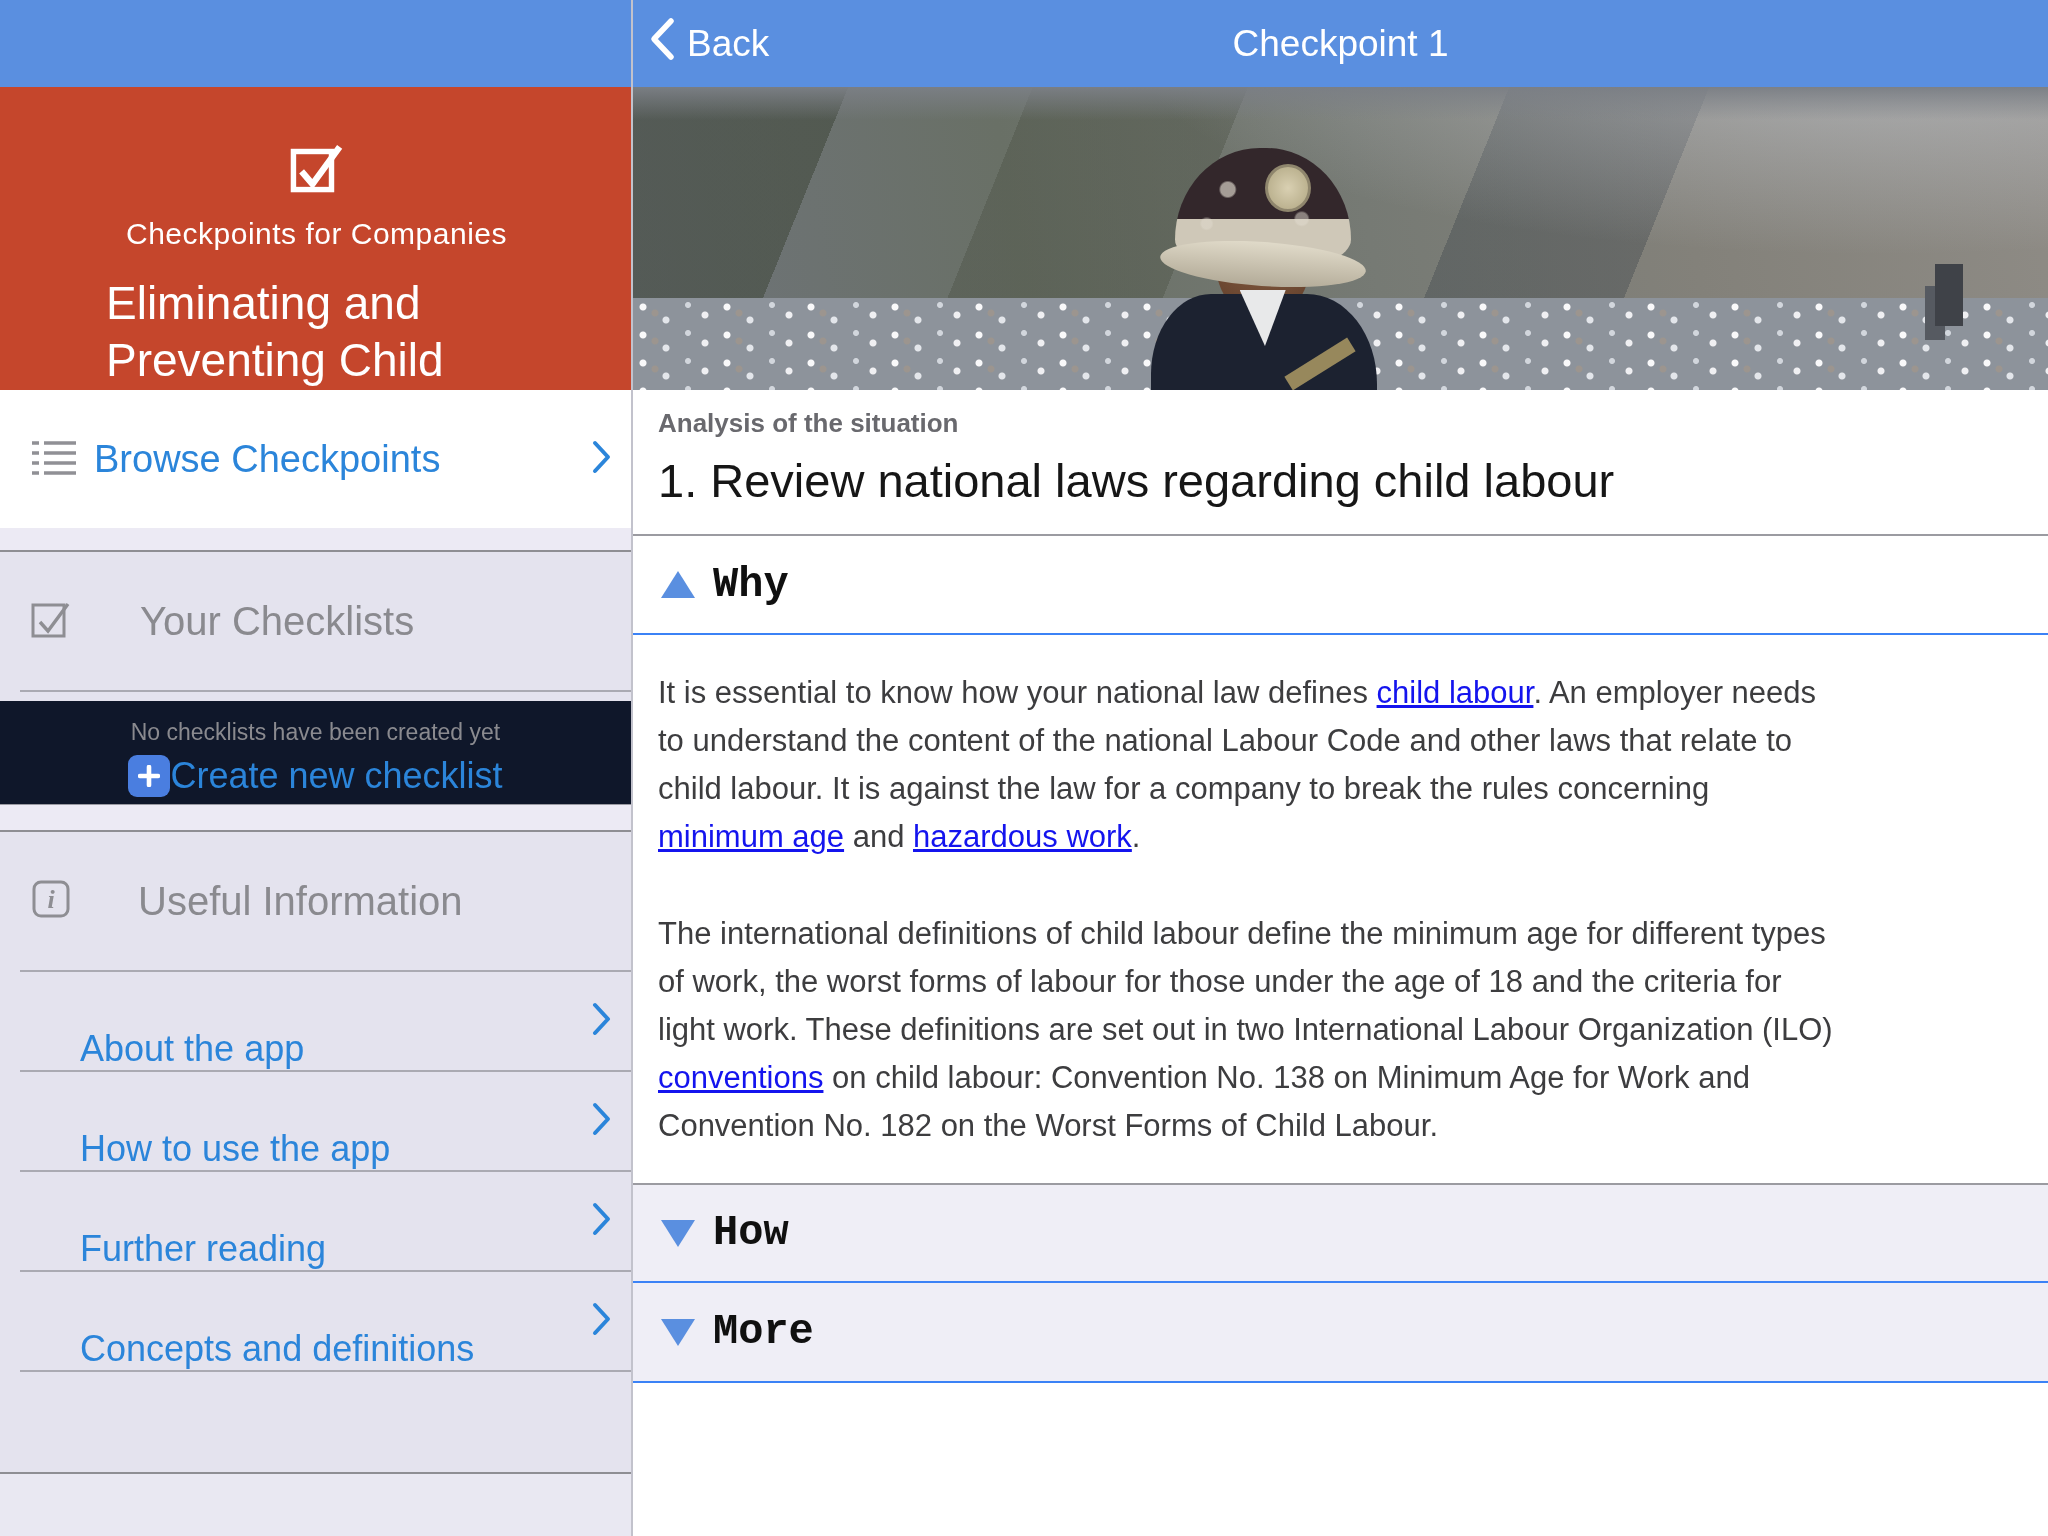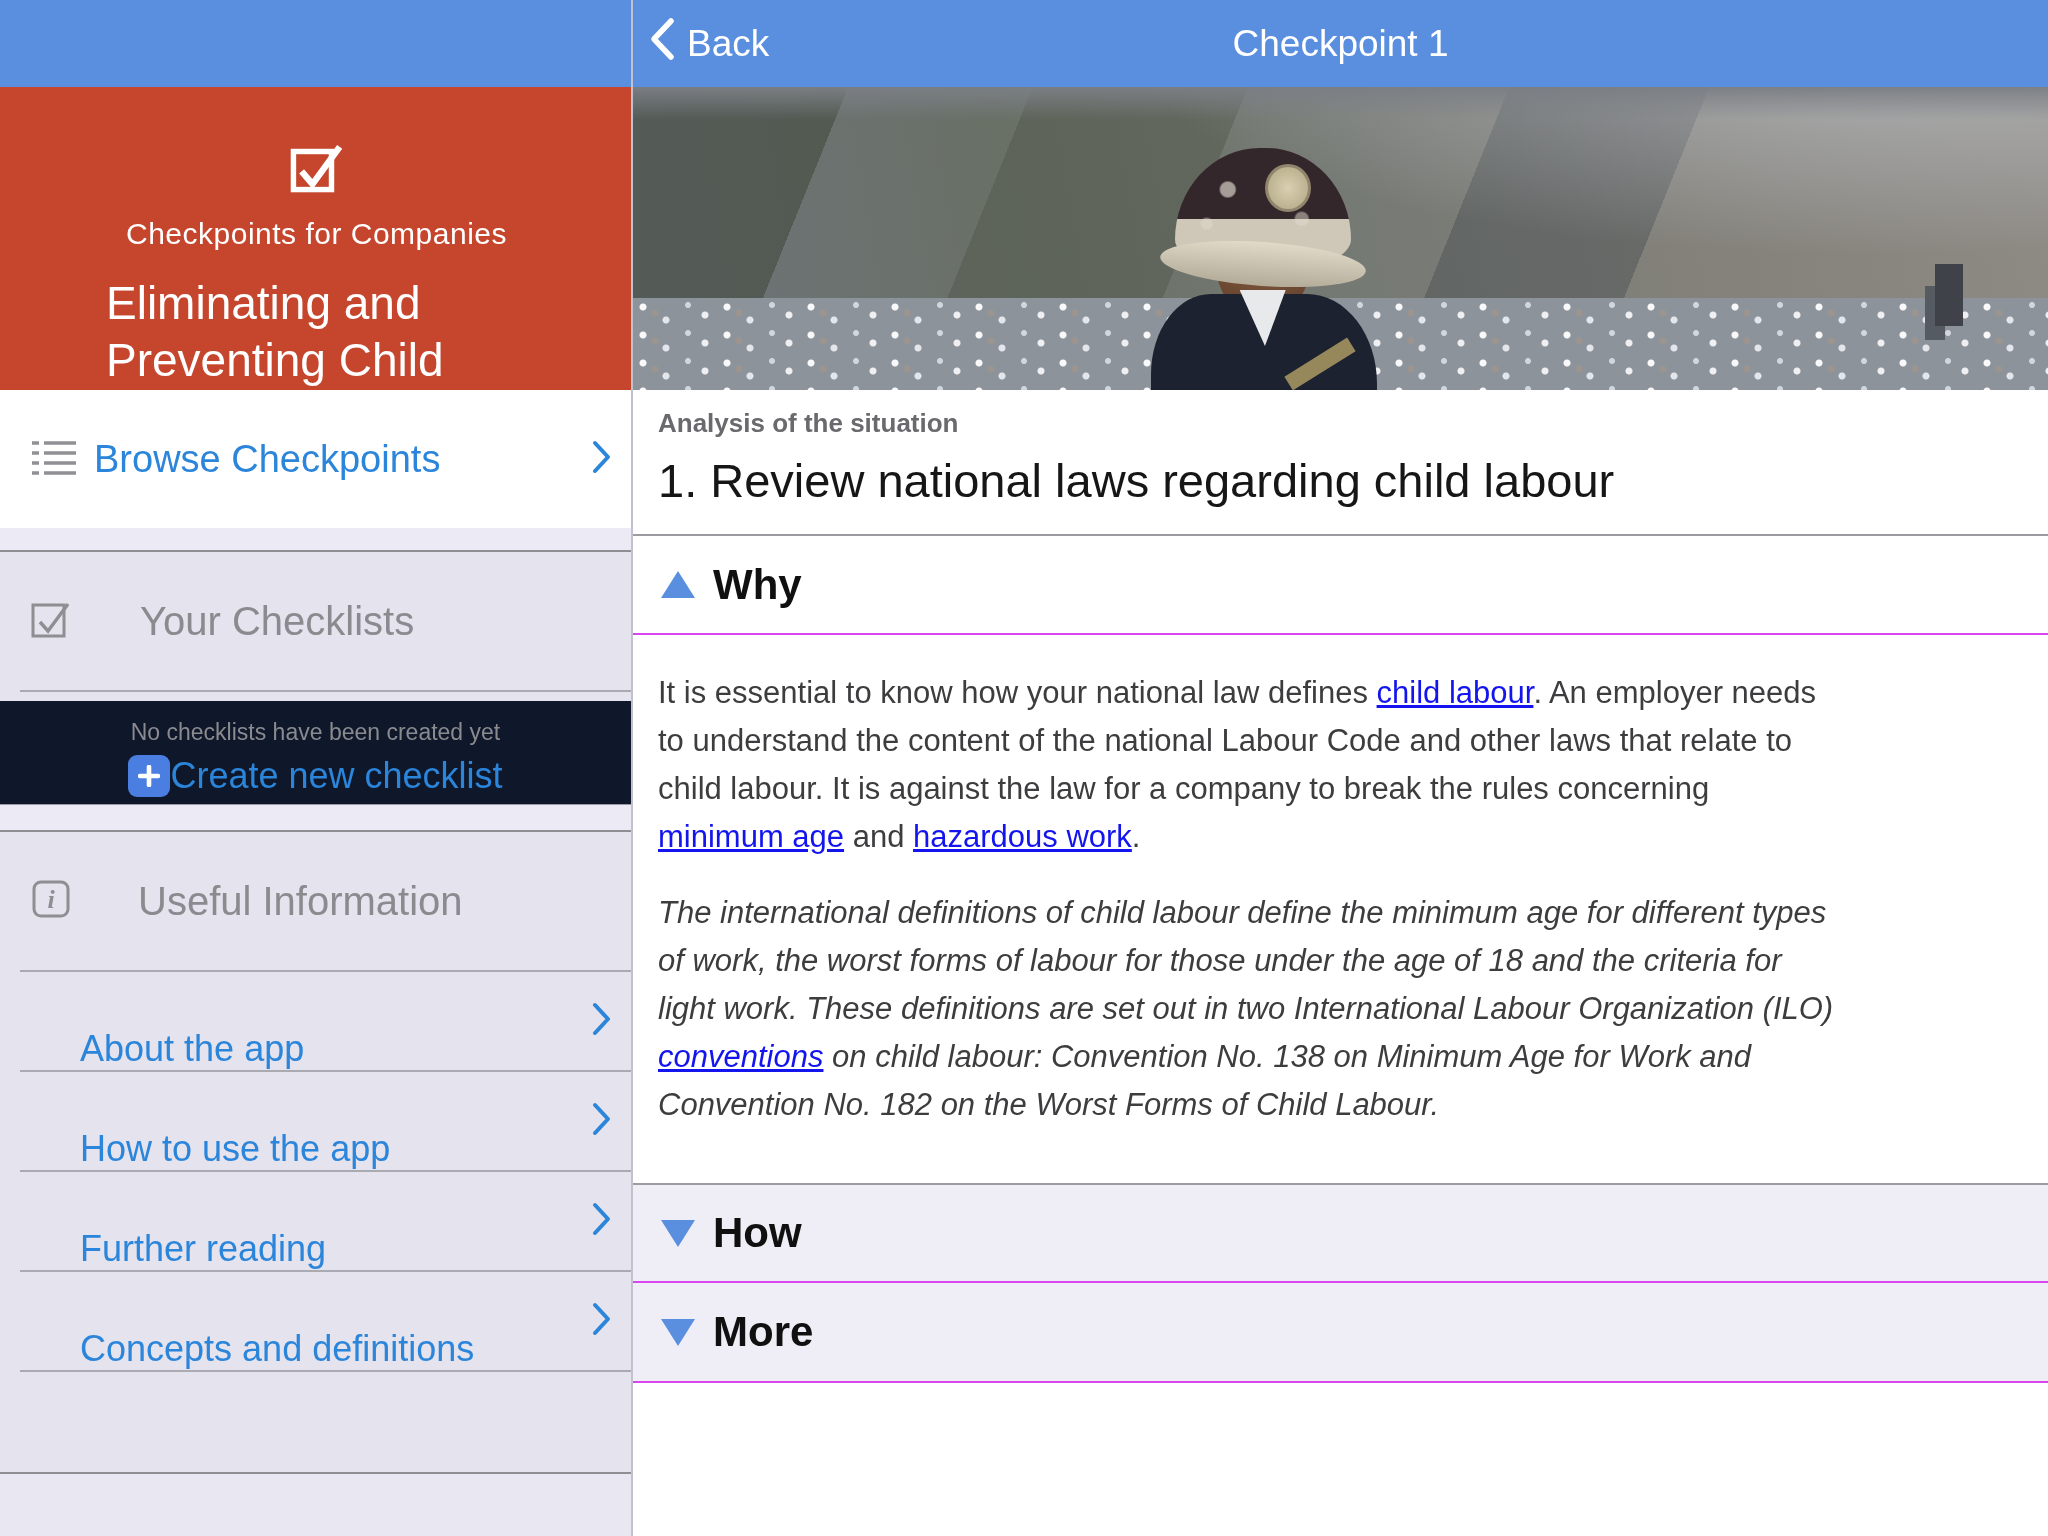--- a/index.html
+++ b/index.html
@@ -72,32 +72,32 @@
       radial-gradient(circle at 18% 62%, rgba(226,220,208,.45) 5px, transparent 7px),
       linear-gradient(#33272b 0 58%, #cfc8b8 58% 100%);
     border-radius:50% 50% 42% 42% / 78% 78% 26% 26%; }
   .brim { position:absolute; top:132px; left:calc(50% - 103px); width:206px; height:44px; background:linear-gradient(#e0dac9, #b3ab98); border-radius:50%; transform:rotate(4deg); z-index:4; }
   .badge { position:absolute; top:54px; left:calc(50% + 2px); width:46px; height:48px; background:radial-gradient(#d9d0b2, #b0a682); border:3px solid #8f866d; border-radius:50%; z-index:5; }
 
   .article-head { height:146px; flex:0 0 146px; background:#fff; border-bottom:2px solid #9b9ba1; padding:18px 40px 0 25px; }
   .kicker { font-size:26px; font-weight:bold; color:#69696e; }
   .article-title { font-size:47px; font-weight:normal; color:#161616; margin-top:14px; white-space:nowrap; }
 
-  .acc-row { display:flex; align-items:center; gap:18px; padding-left:28px; border-bottom:2px solid #d946ef; font-size:42px; font-weight:bold; color:#101010; }
+  .acc-row { display:flex; align-items:center; gap:18px; padding-left:28px; border-bottom:2px solid #3b82f6; font-size:42px; font-weight:bold; color:#101010;font-family:Liberation Mono, monospace; }
   .acc-why { height:99px; flex:0 0 99px; background:#fff; }
   .acc-lav { background:#efeef6; }
   .acc-how { height:98px; flex:0 0 98px; }
   .acc-more { height:100px; flex:0 0 100px; }
   .tri { width:0; height:0; border-left:17px solid transparent; border-right:17px solid transparent; }
   .tri-up { border-bottom:27px solid #5a8fe0; }
   .tri-down { border-top:27px solid #5a8fe0; }
 
   .acc-body { height:550px; flex:0 0 550px; background:#fff; border-bottom:2px solid #9b9ba1; padding:34px 40px 0 25px; }
   .acc-body p { font-size:31px; line-height:48px; color:#3d3d3f; white-space:pre-wrap; }
-  .acc-body p + p { margin-top:28px;font-style:italic; }
+  .acc-body p + p { margin-top:49px; }
   .acc-body a { color:#1414ee; text-decoration:underline; }
   .tail { flex:1; background:#fff; }
 </style>
 </head>
 <body>
 
 <div class="screen">
 
   <aside class="sidebar">
     <div class="side-topbar"></div>

